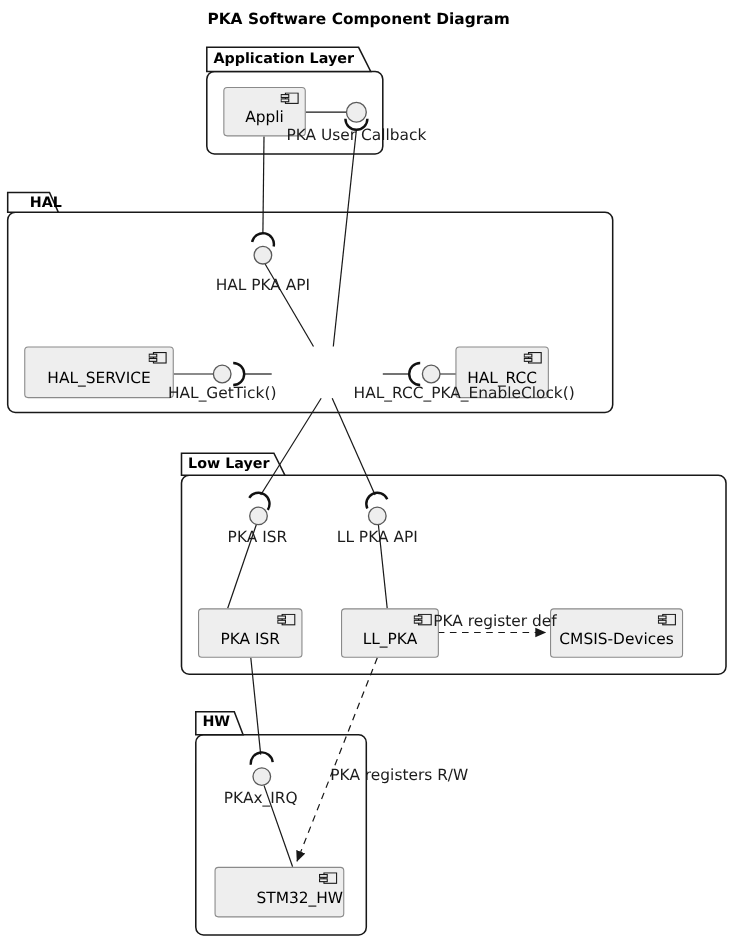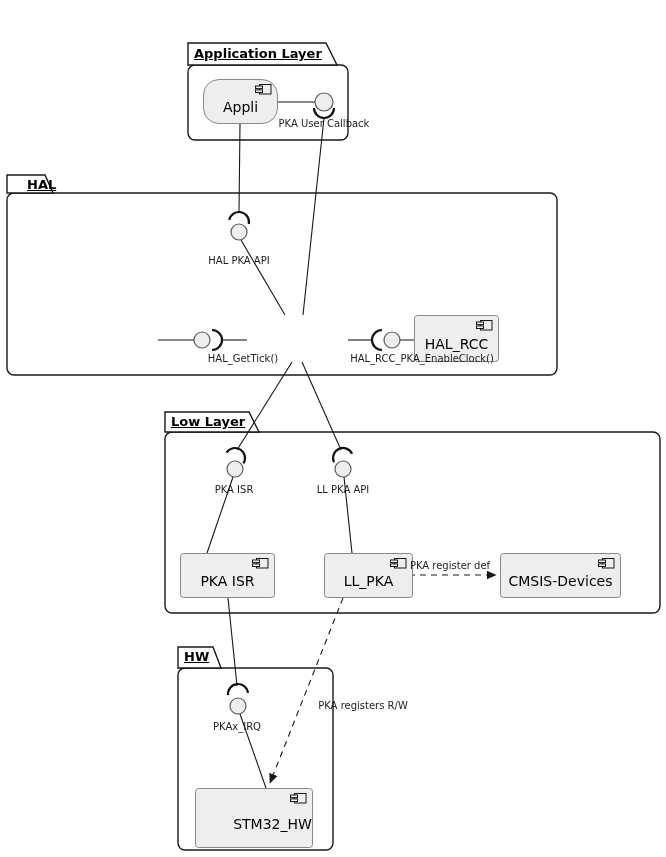--- a/index.html
+++ b/index.html
@@ -22,33 +22,33 @@
   .pkg-tab{fill:#ffffff;stroke:var(--pkg_border);stroke-width:1.4;}
   .edge{stroke:var(--line);stroke-width:1.1;fill:none;}
   .edge-dashed{stroke:var(--line);stroke-width:1.1;fill:none;stroke-dasharray:6 5;}
   .socket{stroke:#111111;stroke-width:2.2;fill:none;}
   .ball{fill:var(--ball_fill);stroke:var(--ball_border);stroke-width:1.2;}
   .title{
     position:absolute;transform:translateX(-50%);font-size:14px;font-weight:bold;
     white-space:nowrap;
   }
   .pkg-label{
-    position:absolute;font-size:13px;font-weight:bold;white-space:nowrap;line-height:16px;text-decoration:underline;
+    position:absolute;font-size:13px;font-weight:bold;white-space:nowrap;line-height:16px;
   }
   .comp{
     position:absolute;background:var(--comp_fill);
     border:1px solid var(--comp_border);border-radius:3.5px;
     display:flex;align-items:center;justify-content:center;
     font-size:14px;box-sizing:border-box;padding-top:11px;
   }
   .comp-icon{position:absolute;top:4px;right:5px;}
   .comp-icon .ic{fill:var(--comp_fill);stroke:#181818;stroke-width:1;}
   .comp-label{white-space:nowrap;}
   .iflabel{
-    position:absolute;transform:translateX(-50%);font-size:10px;line-height:9px;
+    position:absolute;transform:translateX(-50%);font-size:14px;line-height:9px;
     white-space:nowrap;color:#1c1c1c;
   }
 </style>
 </head>
 <body>
 
 <div class="canvas">
 
   <svg class="geom" width="666" height="857" viewBox="0 0 666 857">
     <defs>
@@ -94,78 +94,87 @@
 
     <circle class="ball" cx="324" cy="102" r="9"></circle>
     <circle class="ball" cx="239" cy="232" r="8"></circle>
     <circle class="ball" cx="202" cy="340" r="8"></circle>
     <circle class="ball" cx="392" cy="340" r="8"></circle>
     <circle class="ball" cx="235" cy="469" r="8"></circle>
     <circle class="ball" cx="343" cy="469" r="8"></circle>
     <circle class="ball" cx="238" cy="706" r="8"></circle>
   </svg>
 
+  <div class="title" style="left:326px;top:10px;">PKA Software Component Diagram</div>
 
   <div class="pkg-label" style="left:194px;top:46px;">Application Layer</div>
   <div class="pkg-label" style="left:27px;top:177px;">HAL</div>
   <div class="pkg-label" style="left:171px;top:414px;">Low Layer</div>
   <div class="pkg-label" style="left:184px;top:649px;">HW</div>
 
-  <div class="comp" style="left:203px;top:79px;width:75px;height:45px;border-radius:16px;">
+  <div class="comp" style="left:203px;top:79px;width:75px;height:45px;">
     <svg class="comp-icon" width="17" height="11" viewBox="0 0 17 11">
         <rect class="ic" x="4.5" y="0.5" width="11.5" height="9.5"></rect>
         <rect class="ic" x="0.5" y="2" width="7" height="2.6"></rect>
         <rect class="ic" x="0.5" y="5.9" width="7" height="2.6"></rect>
       </svg>
     <span class="comp-label">Appli</span>
+  </div>
+  <div class="comp" style="left:22px;top:315px;width:136px;height:47px;">
+    <svg class="comp-icon" width="17" height="11" viewBox="0 0 17 11">
+        <rect class="ic" x="4.5" y="0.5" width="11.5" height="9.5"></rect>
+        <rect class="ic" x="0.5" y="2" width="7" height="2.6"></rect>
+        <rect class="ic" x="0.5" y="5.9" width="7" height="2.6"></rect>
+      </svg>
+    <span class="comp-label">HAL_SERVICE</span>
   </div>
   <div class="comp" style="left:414px;top:315px;width:85px;height:47px;">
     <svg class="comp-icon" width="17" height="11" viewBox="0 0 17 11">
         <rect class="ic" x="4.5" y="0.5" width="11.5" height="9.5"></rect>
         <rect class="ic" x="0.5" y="2" width="7" height="2.6"></rect>
         <rect class="ic" x="0.5" y="5.9" width="7" height="2.6"></rect>
       </svg>
     <span class="comp-label">HAL_RCC</span>
   </div>
   <div class="comp" style="left:180px;top:553px;width:95px;height:45px;">
     <svg class="comp-icon" width="17" height="11" viewBox="0 0 17 11">
         <rect class="ic" x="4.5" y="0.5" width="11.5" height="9.5"></rect>
         <rect class="ic" x="0.5" y="2" width="7" height="2.6"></rect>
         <rect class="ic" x="0.5" y="5.9" width="7" height="2.6"></rect>
       </svg>
     <span class="comp-label">PKA ISR</span>
   </div>
-  <div class="comp" style="left:324px;top:553px;width:89px;height:45px;">
+  <div class="comp" style="left:310px;top:553px;width:89px;height:45px;">
     <svg class="comp-icon" width="17" height="11" viewBox="0 0 17 11">
         <rect class="ic" x="4.5" y="0.5" width="11.5" height="9.5"></rect>
         <rect class="ic" x="0.5" y="2" width="7" height="2.6"></rect>
         <rect class="ic" x="0.5" y="5.9" width="7" height="2.6"></rect>
       </svg>
     <span class="comp-label">LL_PKA</span>
   </div>
   <div class="comp" style="left:500px;top:553px;width:121px;height:45px;">
     <svg class="comp-icon" width="17" height="11" viewBox="0 0 17 11">
         <rect class="ic" x="4.5" y="0.5" width="11.5" height="9.5"></rect>
         <rect class="ic" x="0.5" y="2" width="7" height="2.6"></rect>
         <rect class="ic" x="0.5" y="5.9" width="7" height="2.6"></rect>
       </svg>
     <span class="comp-label">CMSIS-Devices</span>
   </div>
-  <div class="comp" style="left:195px;top:788px;width:118px;height:60px;padding-left:37px;">
+  <div class="comp" style="left:195px;top:788px;width:118px;height:46px;padding-left:37px;">
     <svg class="comp-icon" width="17" height="11" viewBox="0 0 17 11">
         <rect class="ic" x="4.5" y="0.5" width="11.5" height="9.5"></rect>
         <rect class="ic" x="0.5" y="2" width="7" height="2.6"></rect>
         <rect class="ic" x="0.5" y="5.9" width="7" height="2.6"></rect>
       </svg>
     <span class="comp-label">STM32_HW</span>
   </div>
 
   <div class="iflabel" style="left:324px;top:119px;">PKA User Callback</div>
   <div class="iflabel" style="left:239px;top:256px;">HAL PKA API</div>
-  <div class="iflabel" style="left:202px;top:354px;margin-left:41px;">HAL_GetTick()</div>
+  <div class="iflabel" style="left:202px;top:354px;">HAL_GetTick()</div>
   <div class="iflabel" style="left:422px;top:354px;">HAL_RCC_PKA_EnableClock()</div>
   <div class="iflabel" style="left:234px;top:485px;">PKA ISR</div>
   <div class="iflabel" style="left:343px;top:485px;">LL PKA API</div>
   <div class="iflabel" style="left:237px;top:722px;">PKAx_IRQ</div>
   <div class="iflabel" style="left:450px;top:561px;">PKA register def</div>
   <div class="iflabel" style="left:363px;top:701px;">PKA registers R/W</div>
 
 </div>
 
 </body></html>

